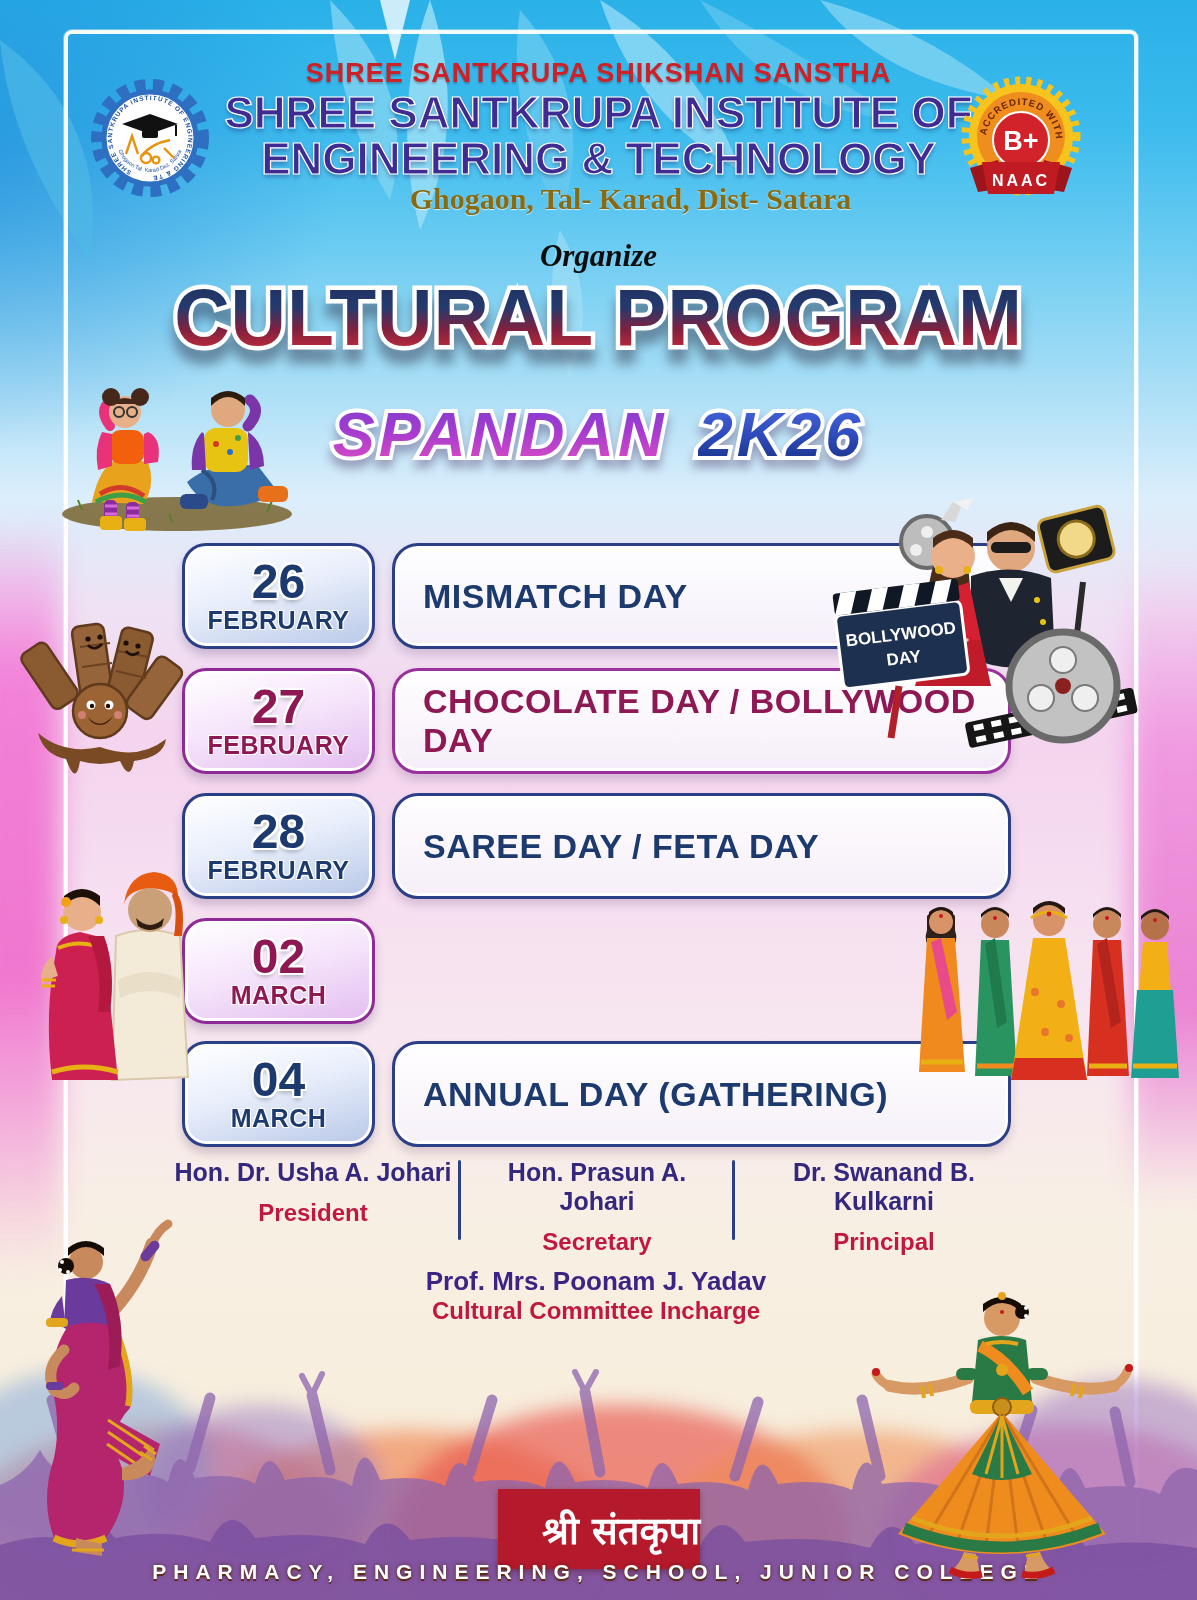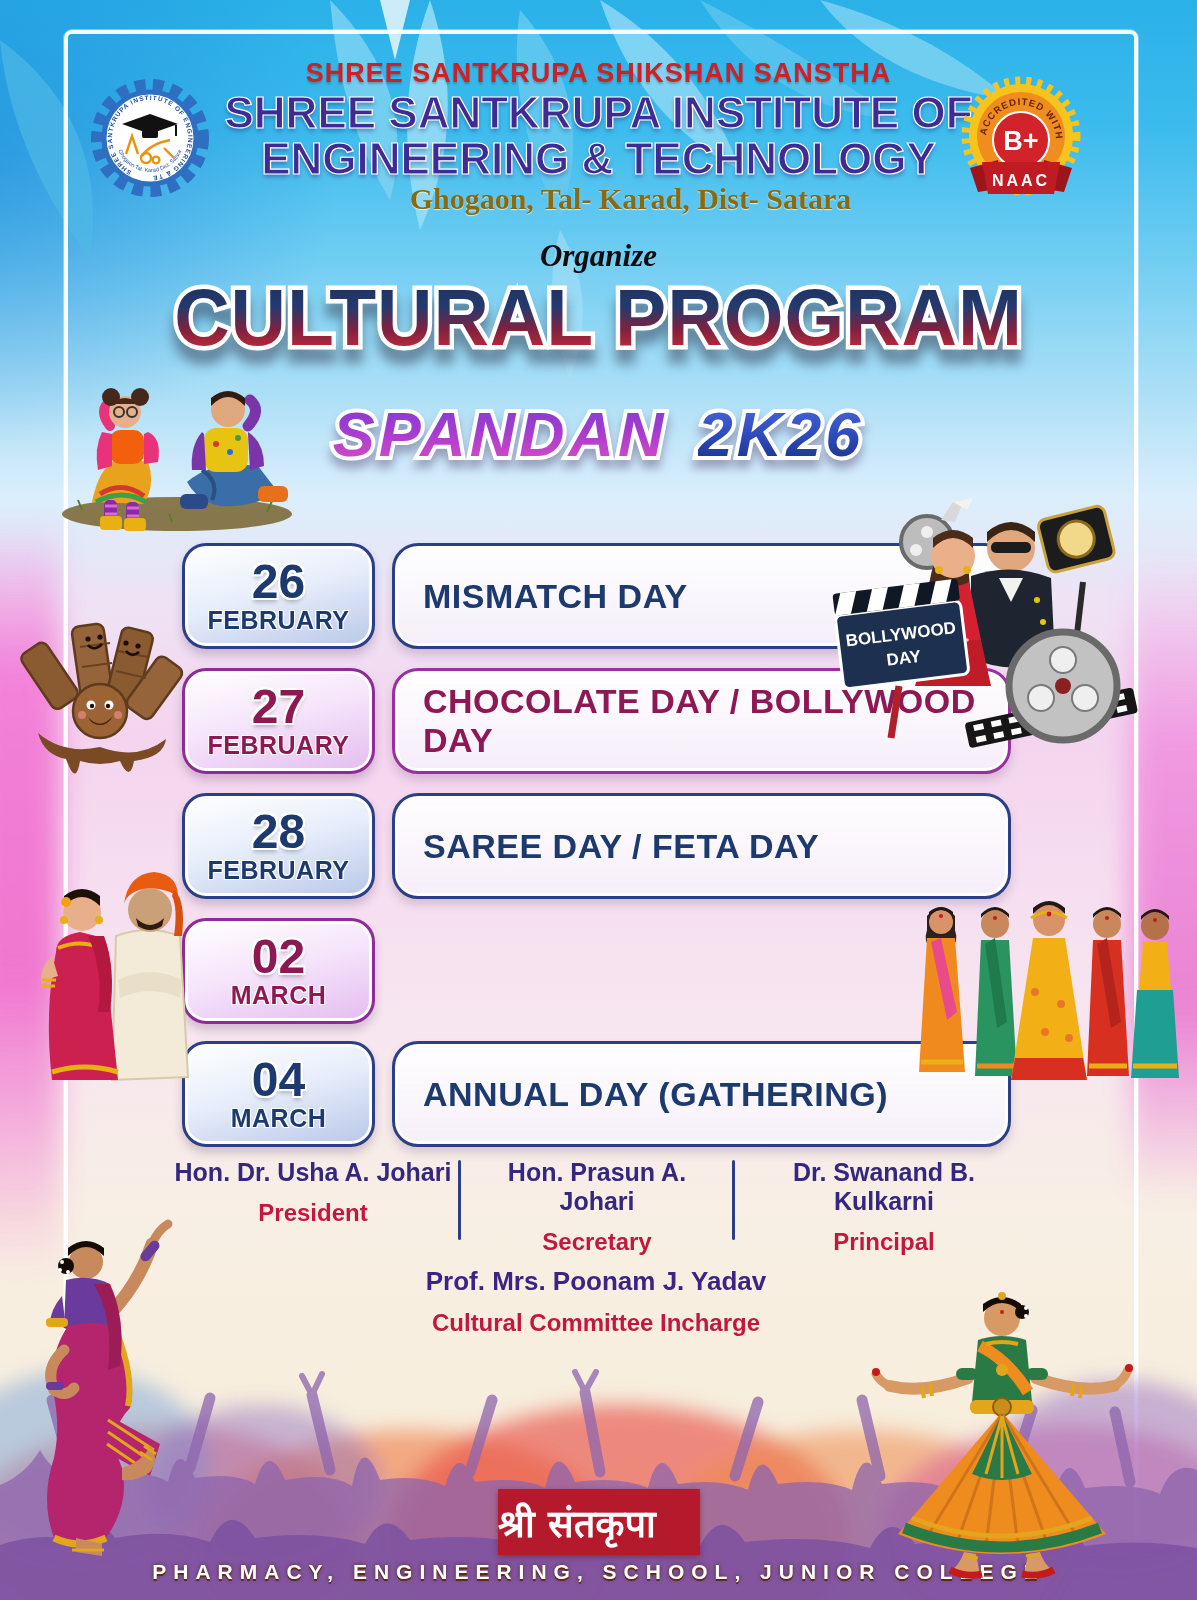--- a/index.html
+++ b/index.html
@@ -81,25 +81,25 @@
   .event-label{padding-left:28px;font-size:34px;font-weight:800;letter-spacing:.5px;}
   .c-navy{color:#1c3a6e;} .c-maroon{color:#8e1853;}
   
   .officials{position:absolute;left:0;top:1158px;width:100%;height:86px;z-index:5;}
   .official{position:absolute;text-align:center;}
   .official .nm{font-size:25px;font-weight:800;color:#34277e;}
   .official .tt{margin-top:12px;font-size:24px;font-weight:800;color:#c2183f;}
   .vdiv{position:absolute;top:2px;width:3px;height:80px;background:#2b3f86;border-radius:2px;}
   .incharge{position:absolute;left:306px;top:1266px;width:580px;text-align:center;z-index:5;}
   .incharge .nm{font-size:26px;font-weight:800;color:#3b2483;}
-  .incharge .tt{margin-top:12px;font-size:24px;font-weight:800;color:#c2183f;}
+  .incharge .tt{margin-top:0;font-size:24px;font-weight:800;color:#c2183f;}
   
   .crowd{position:absolute;left:0;top:1300px;z-index:6;}
-  .brand-box{position:absolute;left:498px;top:1489px;width:202px;height:66px;z-index:7;
-    background:#b5192c;display:flex;align-items:center;justify-content:flex-start;
+  .brand-box{position:absolute;left:498px;top:1489px;width:202px;height:80px;z-index:7;
+    background:#b5192c;display:flex;align-items:center;justify-content:flex-end;
     box-shadow:0 2px 6px rgba(80,0,0,.4);}
   .brand-box span{font-size:38px;font-weight:800;color:#ffffff;
     font-family:"DejaVu Sans","Liberation Sans",sans-serif;}
   .tagline{position:absolute;left:0;top:1560px;width:100%;text-align:center;z-index:7;
     font-size:21px;font-weight:800;letter-spacing:7px;color:#ffffff;
     text-shadow:0 2px 0 #5c2b16,0 0 4px rgba(70,30,10,.8);}
   
   .illus{position:absolute;z-index:6;}
   .i-mismatch{left:52px;top:362px;}
   .i-choco{left:14px;top:615px;}

